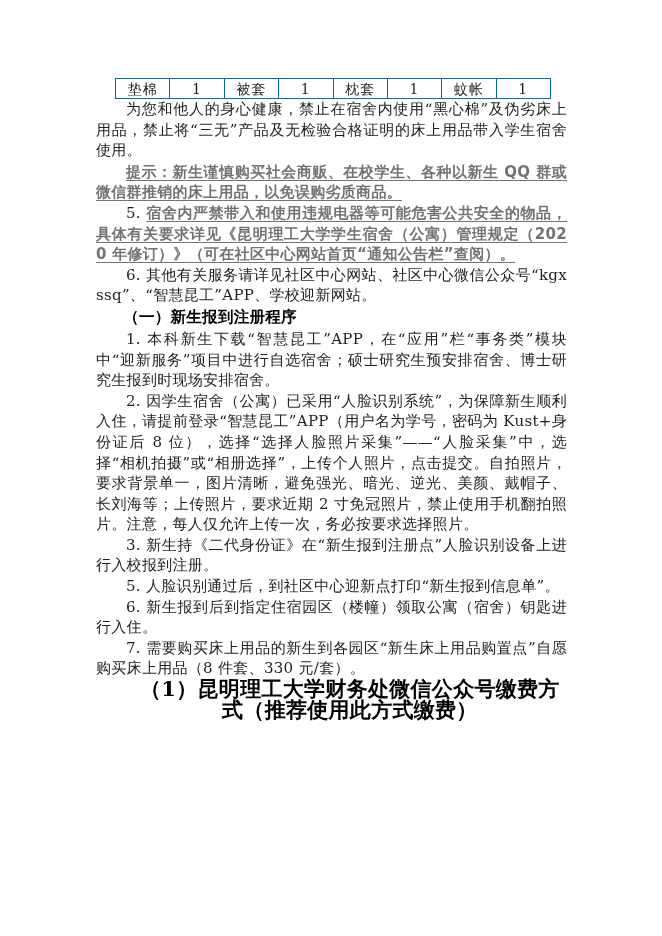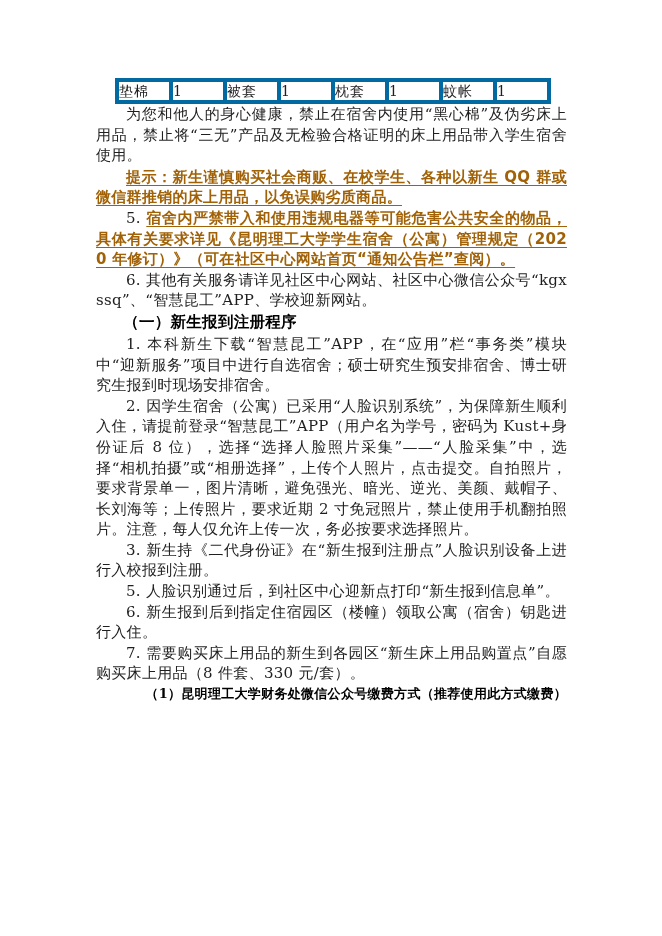--- a/index.html
+++ b/index.html
@@ -27,37 +27,38 @@
     letter-spacing: 0.3px;
   }
 
   table.bedding {
     border-collapse: collapse;
     table-layout: fixed;
     margin-left: 19px;
     width: 436px;
   }
   table.bedding td {
-    border: 4px solid #0369a1;
+    border: 1px solid #0369a1;
     height: 20px;
     padding: 0;
+    text-align: center;
     vertical-align: middle;
     font-size: 14px;
     line-height: 18px;
     letter-spacing: 1px;
   }
 
   p.body-para { text-indent: 2em; }
 
   .bold-u {
     font-family: "DejaVu Sans", "Liberation Sans", sans-serif;
     font-weight: bold;
     text-decoration: underline;
     text-underline-offset: 3px;
-    color: #a16207;
+    color: #737373;
   }
   p.tip-para {
     text-indent: 2em;
     margin-top: 1px;
   }
 
   p.mixed-para { text-indent: 2em; }
   p.mixed-para .num { font-family: "DejaVu Serif", "Liberation Serif", serif; font-weight: normal; text-decoration: none; color: #1f1f1f; }
 
   h2.section-heading {
@@ -79,24 +80,24 @@
     line-height: 21px;
     padding-left: 1.75em;
     margin: 0 0 2px 0;
     text-align: left;
   }
 
   h4.method-heading {
     font-family: "DejaVu Serif", "Liberation Serif", serif;
     font-weight: bold;
     color: #000000;
-    font-size: 13px;
+    font-size: 21px;
     line-height: 20.6px;
     padding-left: 1.75em;
-    text-align: right;
+    text-align: center;
   }
 
   p.step-para { text-indent: 2em; }
 </style>
 </head>
 <body>
 
 <div class="page">
   <div class="content">
 

